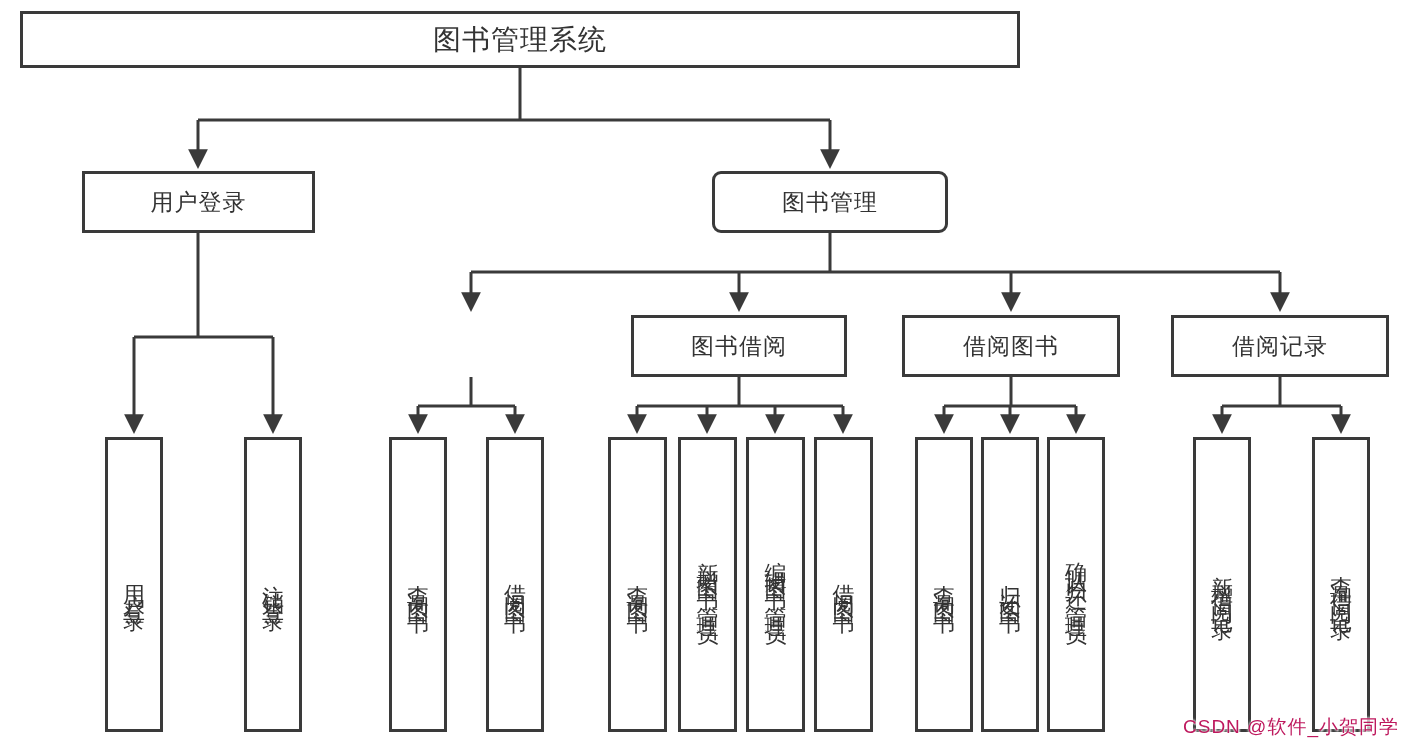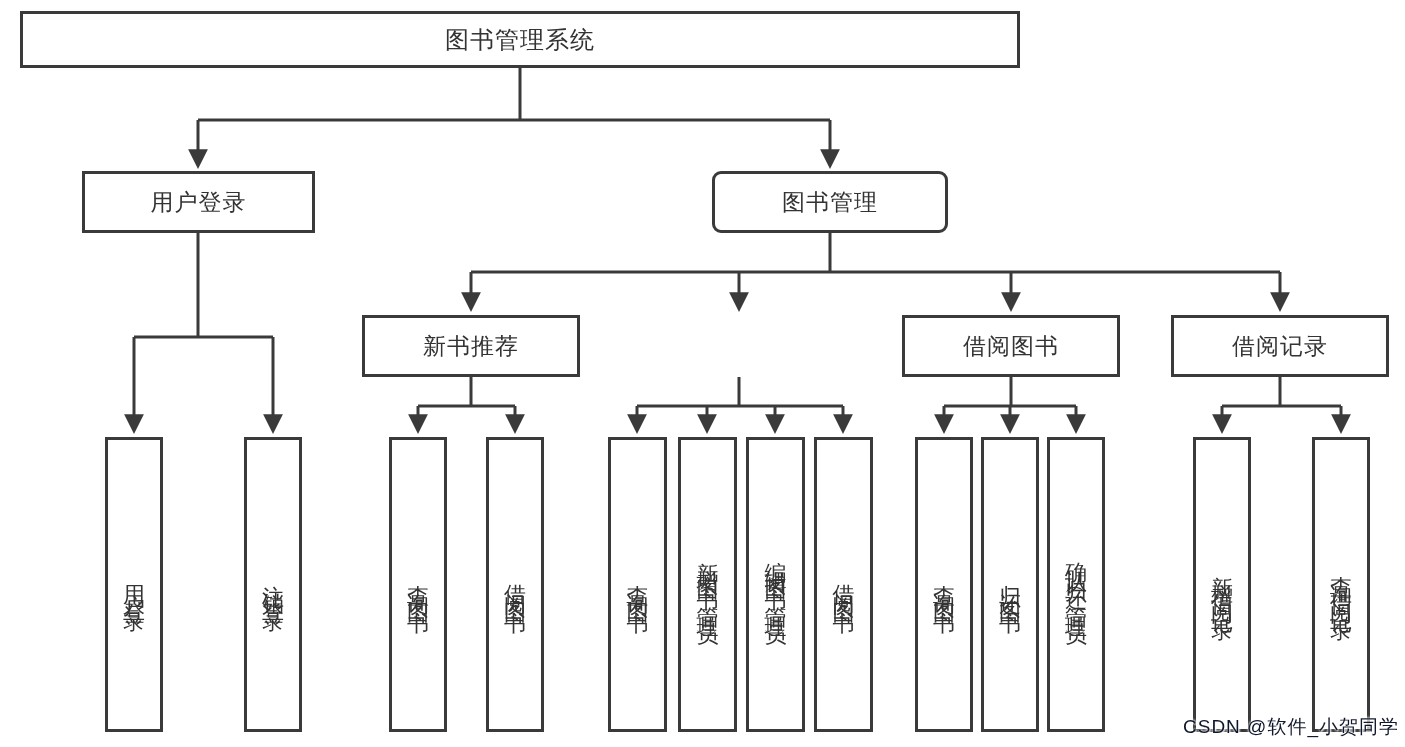--- a/index.html
+++ b/index.html
@@ -33,36 +33,36 @@
     align-items: center;
     justify-content: center;
     text-align: center;
     white-space: nowrap;
   }
   .h {
     font-size: 23px;
     letter-spacing: 1px;
   }
   .root {
-    font-size: 24px;
+    font-size: 28px;
   }
   .v {
     writing-mode: vertical-rl;
     text-orientation: mixed;
     font-size: 22px;
     letter-spacing: 9px;
     line-height: 1;
   }
   .watermark {
     position: absolute;
     left: 1183px;
     top: 714px;
     font-size: 19px;
     letter-spacing: 1px;
-    color: #0f172a;
+    color: #be185d;
     text-shadow: 0 0 3px #ffffff, 0 0 3px #ffffff, 1px 1px 2px #ffffff;
     z-index: 5;
     white-space: nowrap;
   }
 </style>
 </head>
 <body>
 
 <div class="stage">
 
@@ -103,21 +103,21 @@
       <line x1="1222" y1="406" x2="1222" y2="430" marker-end="url(#arrow)"></line>
       <line x1="1341" y1="406" x2="1341" y2="430" marker-end="url(#arrow)"></line>
     </g>
   </svg>
 
   <div class="node h root" style="left:20px; top:11px; width:1000px; height:57px;">图书管理系统</div>
 
   <div class="node h" style="left:82px; top:171px; width:233px; height:62px;">用户登录</div>
   <div class="node h" style="left:712px; top:171px; width:236px; height:62px;border-radius:9px;">图书管理</div>
 
-  <div class="node h" style="left:362px; top:315px; width:218px; height:62px;">新书推荐</div>
+  <div class="node h" style="left:631px; top:315px; width:216px; height:62px;">图书借阅</div>
   <div class="node h" style="left:902px; top:315px; width:218px; height:62px;">借阅图书</div>
   <div class="node h" style="left:1171px; top:315px; width:218px; height:62px;">借阅记录</div>
 
   <div class="node v" style="left:105px; top:437px; width:58px; height:295px;">用户登录</div>
   <div class="node v" style="left:244px; top:437px; width:58px; height:295px;">注销登录</div>
 
   <div class="node v" style="left:389px; top:437px; width:58px; height:295px;">查询图书</div>
   <div class="node v" style="left:486px; top:437px; width:58px; height:295px;">借阅图书</div>
 
   <div class="node v" style="left:608px; top:437px; width:59px; height:295px;">查询图书</div>

